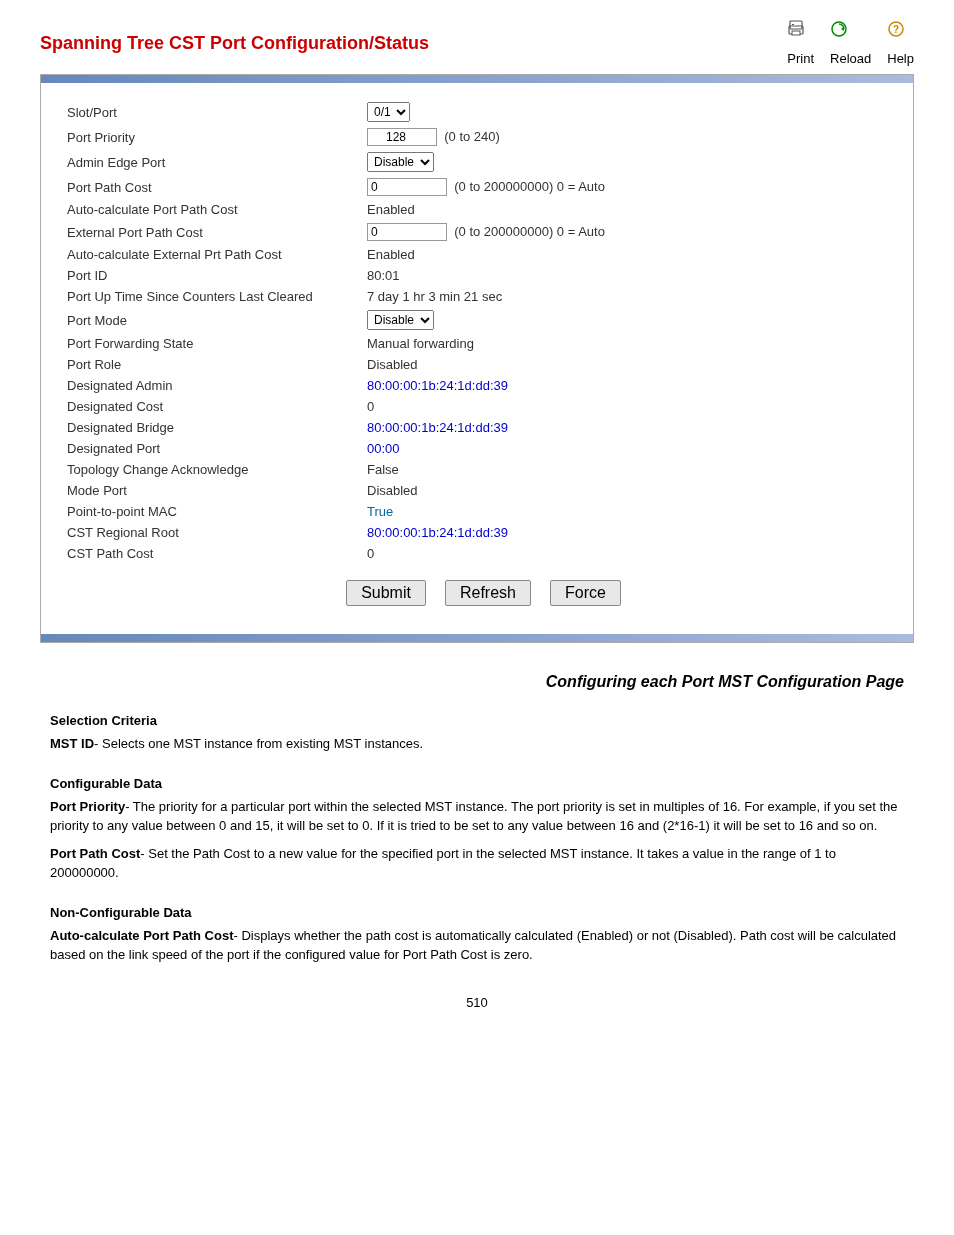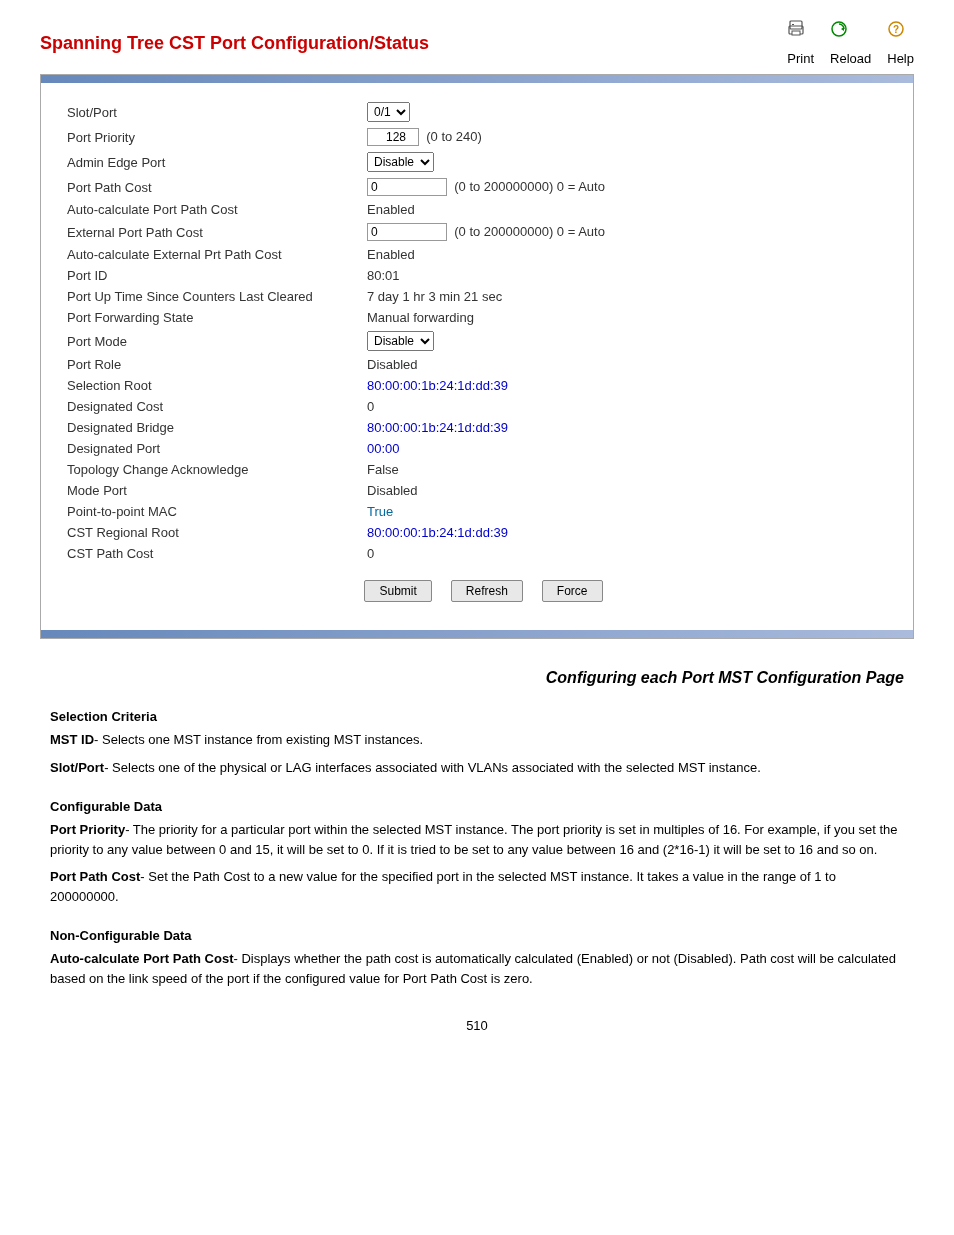--- a/index.html
+++ b/index.html
@@ -96,21 +96,21 @@
 
     .button-row {
       display: flex;
       justify-content: center;
       gap: 6px;
       margin-top: 16px;
       margin-bottom: 8px;
     }
     .btn {
       padding: 3px 14px;
-      font-size: 12px;
+      font-size: 16px;
       background: #e8e8e8;
       border: 1px solid #888;
       cursor: pointer;
       border-radius: 2px;
       margin-left: 13px;
     }
 
     
     .doc-section {
       margin-top: 30px;
@@ -199,21 +199,21 @@
           <td class="value-col">
             <select>
               <option>0/1</option>
             </select>
           </td>
         </tr>
 
         <tr>
           <td class="label-col">Port Priority</td>
           <td class="value-col">
-            <input type="text" value="128" style="width: 52px; padding-left: 18px;">
+            <input type="text" value="128" style="width: 70px; padding-left: 18px;">
             <span>&nbsp;(0 to 240)</span>
           </td>
         </tr>
 
         <tr>
           <td class="label-col">Admin Edge Port</td>
           <td class="value-col">
             <select>
               <option>Disable</option>
               <option>Enable</option>
@@ -251,41 +251,41 @@
           <td class="label-col">Port ID</td>
           <td class="value-col">80:01</td>
         </tr>
 
         <tr>
           <td class="label-col">Port Up Time Since Counters Last Cleared</td>
           <td class="value-col">7 day 1 hr 3 min 21 sec</td>
         </tr>
 
         <tr>
-          <td class="label-col">Port Forwarding State</td>
-          <td class="value-col">Manual forwarding</td>
-        </tr>
-
-        <tr>
           <td class="label-col">Port Mode</td>
           <td class="value-col">
             <select>
               <option>Disable</option>
               <option>Enable</option>
             </select>
           </td>
         </tr>
 
         <tr>
+          <td class="label-col">Port Forwarding State</td>
+          <td class="value-col">Manual forwarding</td>
+        </tr>
+
+        <tr>
           <td class="label-col">Port Role</td>
           <td class="value-col">Disabled</td>
         </tr>
 
         <tr>
-          <td class="label-col">Selection Root</td>
+          <td class="label-col">Designated Admin</td>
           <td class="value-col link-color">80:00:00:1b:24:1d:dd:39</td>
         </tr>
 
         <tr>
           <td class="label-col">Designated Cost</td>
           <td class="value-col">0</td>
         </tr>
 
         <tr>
           <td class="label-col">Designated Bridge</td>
@@ -335,23 +335,20 @@
 
 <div class="doc-section">
   <div class="doc-title">Configuring each Port MST Configuration Page</div>
 
   <div class="doc-subtitle">Selection Criteria</div>
 
   <p class="doc-para">
     <b>MST ID</b><span>- Selects one MST instance from existing MST instances.</span>
   </p>
 
-  <p class="doc-para">
-    <b>Slot/Port</b><span>- Selects one of the physical or LAG interfaces associated with VLANs associated with the selected MST instance.</span>
-  </p>
 
   <div class="doc-subtitle">Configurable Data</div>
 
   <p class="doc-para">
     <b>Port Priority</b><span>- The priority for a particular port within the selected MST instance. The port priority is set in multiples of 16. For example, if you set the priority to any value between 0 and 15, it will be set to 0. If it is tried to be set to any value between 16 and (2*16-1) it will be set to 16 and so on.</span>
   </p>
 
   <p class="doc-para">
     <b>Port Path Cost</b><span>- Set the Path Cost to a new value for the specified port in the selected MST instance. It takes a value in the range of 1 to 200000000.</span>
   </p>

